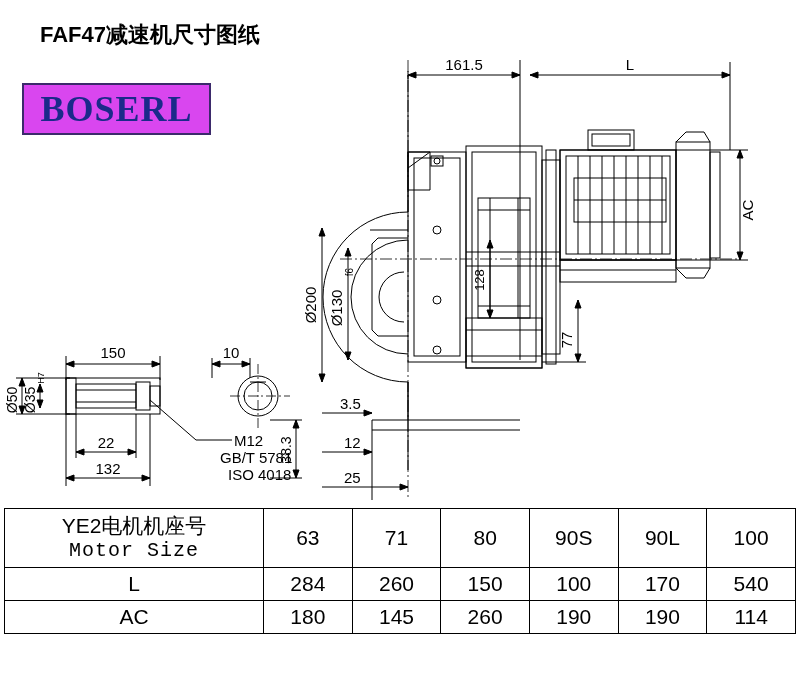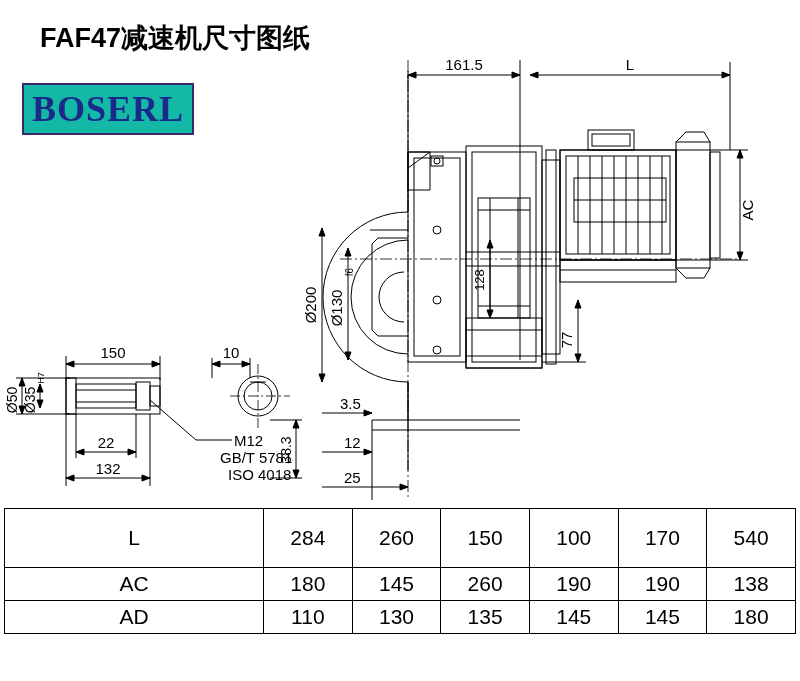--- a/index.html
+++ b/index.html
@@ -14,36 +14,36 @@
     font-family: "Liberation Sans", sans-serif;
     color: #000;
     overflow: hidden;
   }
 
   
   #page-title {
     position: absolute;
     left: 40px;
     top: 20px;
-    font-size: 27px;
+    font-size: 22px;
     font-weight: bold;
     font-family: "Liberation Sans", sans-serif;
     letter-spacing: 0px;
     white-space: nowrap;
   }
 
   
   #logo-box {
     position: absolute;
     left: 22px;
     top: 83px;
-    width: 172px;
+    width: 189px;
     height: 52px;
     border: 2px solid #3b2a6b;
-    background: #14b8a6;
+    background: #d946ef;
     box-sizing: border-box;
   }
   #logo-text {
     position: absolute;
     left: 0;
     top: 0;
     width: 100%;
     height: 100%;
     display: flex;
     align-items: center;
@@ -320,41 +320,44 @@
   <text x="44" y="378" text-anchor="middle" font-size="9" transform="rotate(-90 44 378)">H7</text>
   <text x="291" y="450" text-anchor="middle" font-size="14" transform="rotate(-90 291 450)">38.3</text>
 
   <text x="234" y="446" text-anchor="start" font-size="15">M12</text>
   <text x="220" y="463" text-anchor="start" font-size="15">GB/T 5781</text>
   <text x="228" y="480" text-anchor="start" font-size="15">ISO 4018</text>
 </svg>
 
 <table id="spec-table">
   <tbody>
+    <tr>
+      <td class="rowhead">
+        <span class="head-cn">YE2电机机座号</span>
+        <span class="head-en">Motor Size</span>
+      </td>
+      <td>63</td>
+      <td>71</td>
+      <td>80</td>
+      <td>90S</td>
+      <td>90L</td>
+      <td>100</td>
+    </tr>
     <tr>
       <td class="rowhead">L</td>
       <td>284</td>
       <td>260</td>
       <td>150</td>
       <td>100</td>
       <td>170</td>
       <td>540</td>
     </tr>
     <tr>
       <td class="rowhead">AC</td>
       <td>180</td>
       <td>145</td>
       <td>260</td>
       <td>190</td>
       <td>190</td>
-      <td>138</td>
-    </tr>
-    <tr>
-      <td class="rowhead">AD</td>
-      <td>110</td>
-      <td>130</td>
-      <td>135</td>
-      <td>145</td>
-      <td>145</td>
-      <td>180</td>
+      <td>114</td>
     </tr>
   </tbody>
 </table>
 
 </body></html>

